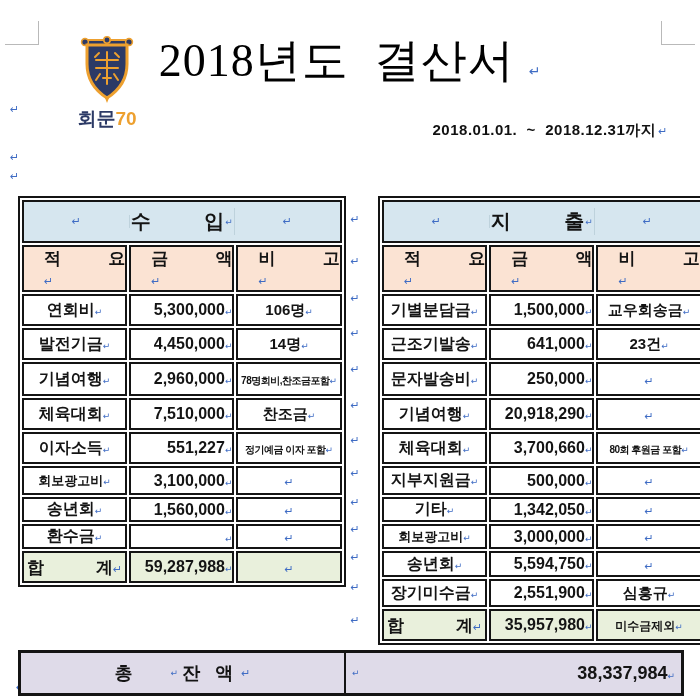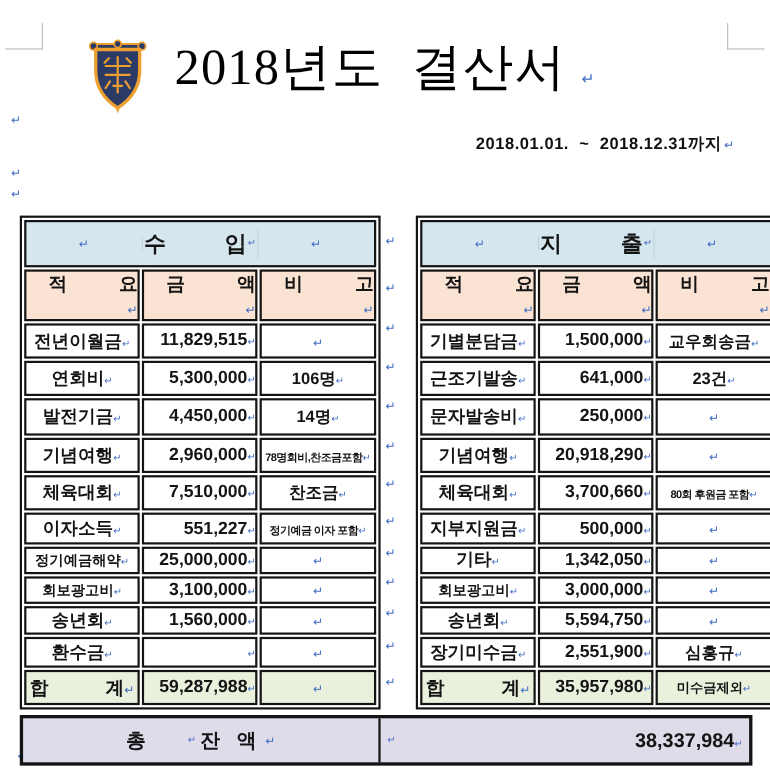--- a/index.html
+++ b/index.html
@@ -44,21 +44,21 @@
     font-weight:700;overflow:hidden;}
   #income-table{position:absolute;left:18px;top:196px;}
   #expense-table{position:absolute;left:378px;top:196px;}
   tr.t-title{height:43px;}
   tr.t-title td{background:var(--header-blue);}
   .title-zones{display:flex;height:100%;align-items:center;}
   .title-zones .z{flex:1;display:flex;align-items:center;justify-content:center;height:70%;}
   .title-zones .z1,.title-zones .z2{border-right:1px solid #bed2dc;}
   .tbl-title-text{font-size:20px;letter-spacing:1px;}
   tr.t-head{height:34px;}
-  tr.t-head td{background:var(--header-peach);text-align:right;font-size:17px;padding-left:20px;}
+  tr.t-head td{background:var(--header-peach);text-align:left;font-size:17px;padding-left:20px;}
   tbody tr{height:32px;}
   tbody tr:nth-child(3){height:34px;}
   tbody tr:nth-child(6){height:29px;}
   tbody tr:nth-child(7),tbody tr:nth-child(8){height:25px;}
   tbody tr:nth-child(9){height:26px;}
   tbody tr:nth-child(10){height:28px;}
   tr.t-total{height:32px;}
   tr.t-total td{background:var(--total-green);}
   td.item{text-align:center;font-size:16px;}
   td.item .txt.small{font-size:13px;}
@@ -106,20 +106,23 @@
       <path d="M17 26 H39"></path>
       <path d="M17 34 H39"></path>
       <path d="M20 19 L16 23"></path>
       <path d="M36 19 L40 23"></path>
       <path d="M21 40 L17 46"></path>
       <path d="M35 40 L39 46"></path>
       <path d="M24 44 H32"></path>
     </g>
     <path d="M26 64 L28 69 L30 64 Z" fill="#eda02f"></path>
   </svg>
+  <div class="caption">
+    <span class="a">회문</span><span class="b">70</span>
+  </div>
 </div>
 
 <div class="doc-title pre"><span>2018년도  결산서</span><span class="pm med">↵</span></div>
 
 <div class="date-line pre"><span>2018.01.01.  ~  2018.12.31까지</span><span class="pm">↵</span></div>
 
 <span class="pm stray" style="left:10px;top:103px;">↵</span>
 <span class="pm stray" style="left:10px;top:151px;">↵</span>
 <span class="pm stray" style="left:10px;top:170px;">↵</span>
 <span class="pm stray" style="left:16px;top:681px;">↵</span>
@@ -148,25 +151,20 @@
       </td>
     </tr>
     <tr class="t-head">
       <td><span class="pre">적          요</span><span class="pm">↵</span></td>
       <td><span class="pre">금          액</span><span class="pm">↵</span></td>
       <td><span class="pre">비          고</span><span class="pm">↵</span></td>
     </tr>
   </thead>
   <tbody>
       <tr>
-        <td class="item"><span class="txt">전년이월금</span><span class="pm tiny">↵</span></td>
-        <td class="num"><span class="txt">11,829,515</span><span class="pm tiny">↵</span></td>
-        <td class="note"><span class="pm">↵</span></td>
-      </tr>
-      <tr>
         <td class="item"><span class="txt">연회비</span><span class="pm tiny">↵</span></td>
         <td class="num"><span class="txt">5,300,000</span><span class="pm tiny">↵</span></td>
         <td class="note"><span class="txt">106명</span><span class="pm tiny">↵</span></td>
       </tr>
       <tr>
         <td class="item"><span class="txt">발전기금</span><span class="pm tiny">↵</span></td>
         <td class="num"><span class="txt">4,450,000</span><span class="pm tiny">↵</span></td>
         <td class="note"><span class="txt">14명</span><span class="pm tiny">↵</span></td>
       </tr>
       <tr>
@@ -176,25 +174,20 @@
       </tr>
       <tr>
         <td class="item"><span class="txt">체육대회</span><span class="pm tiny">↵</span></td>
         <td class="num"><span class="txt">7,510,000</span><span class="pm tiny">↵</span></td>
         <td class="note"><span class="txt">찬조금</span><span class="pm tiny">↵</span></td>
       </tr>
       <tr>
         <td class="item"><span class="txt">이자소득</span><span class="pm tiny">↵</span></td>
         <td class="num"><span class="txt">551,227</span><span class="pm tiny">↵</span></td>
         <td class="note"><span class="txt tiny-note">정기예금 이자 포함</span><span class="pm tiny">↵</span></td>
-      </tr>
-      <tr>
-        <td class="item"><span class="txt small">정기예금해약</span><span class="pm tiny">↵</span></td>
-        <td class="num"><span class="txt">25,000,000</span><span class="pm tiny">↵</span></td>
-        <td class="note"><span class="pm">↵</span></td>
       </tr>
       <tr>
         <td class="item"><span class="txt small">회보광고비</span><span class="pm tiny">↵</span></td>
         <td class="num"><span class="txt">3,100,000</span><span class="pm tiny">↵</span></td>
         <td class="note"><span class="pm">↵</span></td>
       </tr>
       <tr>
         <td class="item"><span class="txt">송년회</span><span class="pm tiny">↵</span></td>
         <td class="num"><span class="txt">1,560,000</span><span class="pm tiny">↵</span></td>
         <td class="note"><span class="pm">↵</span></td>

